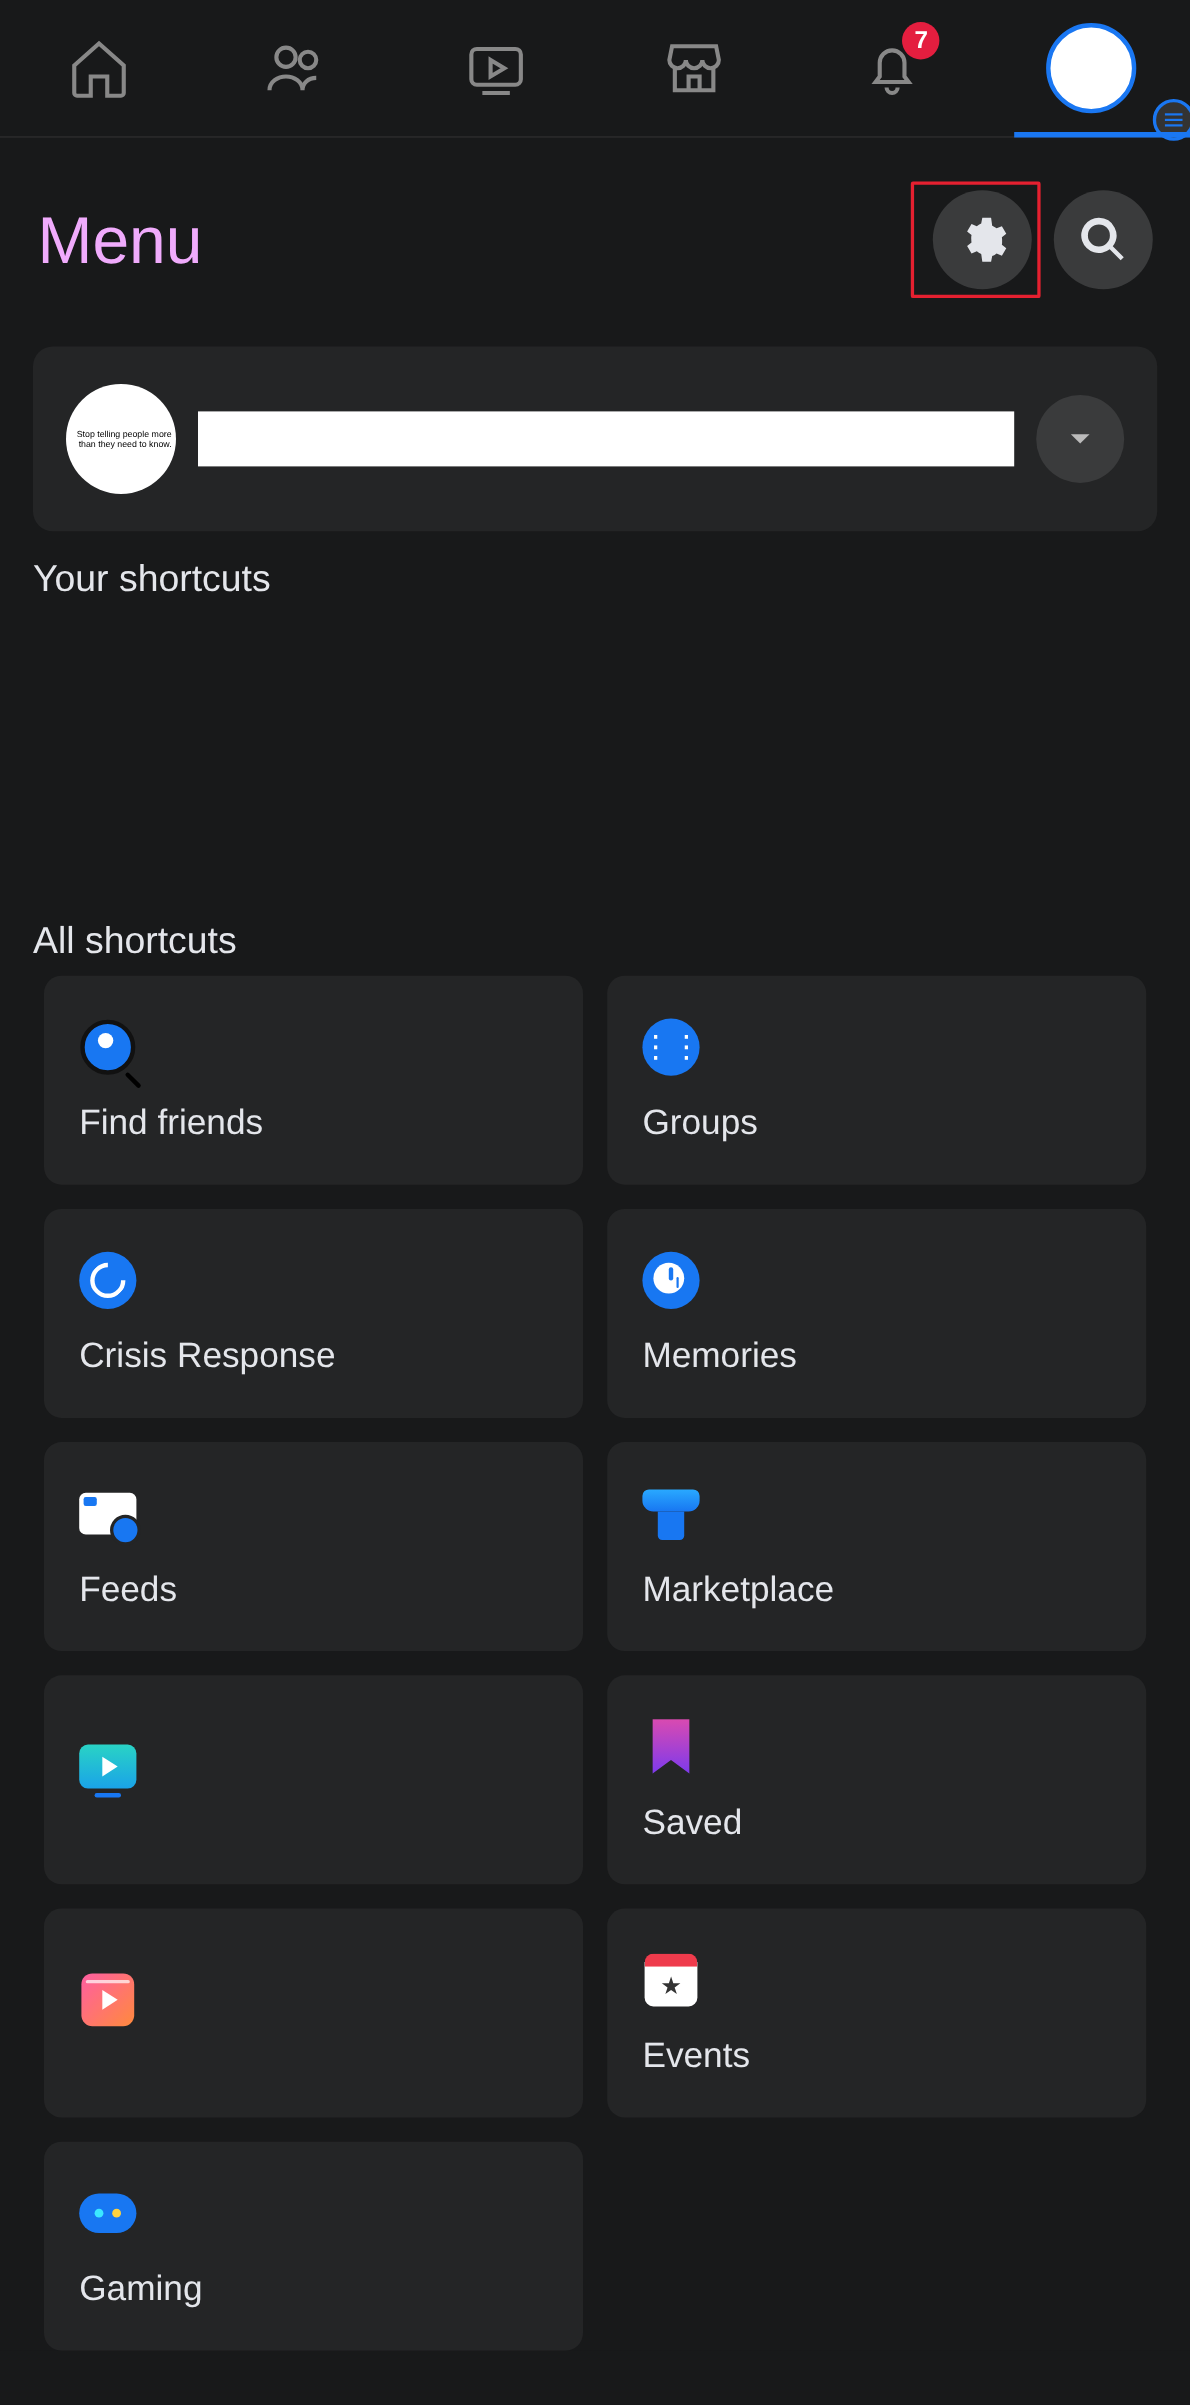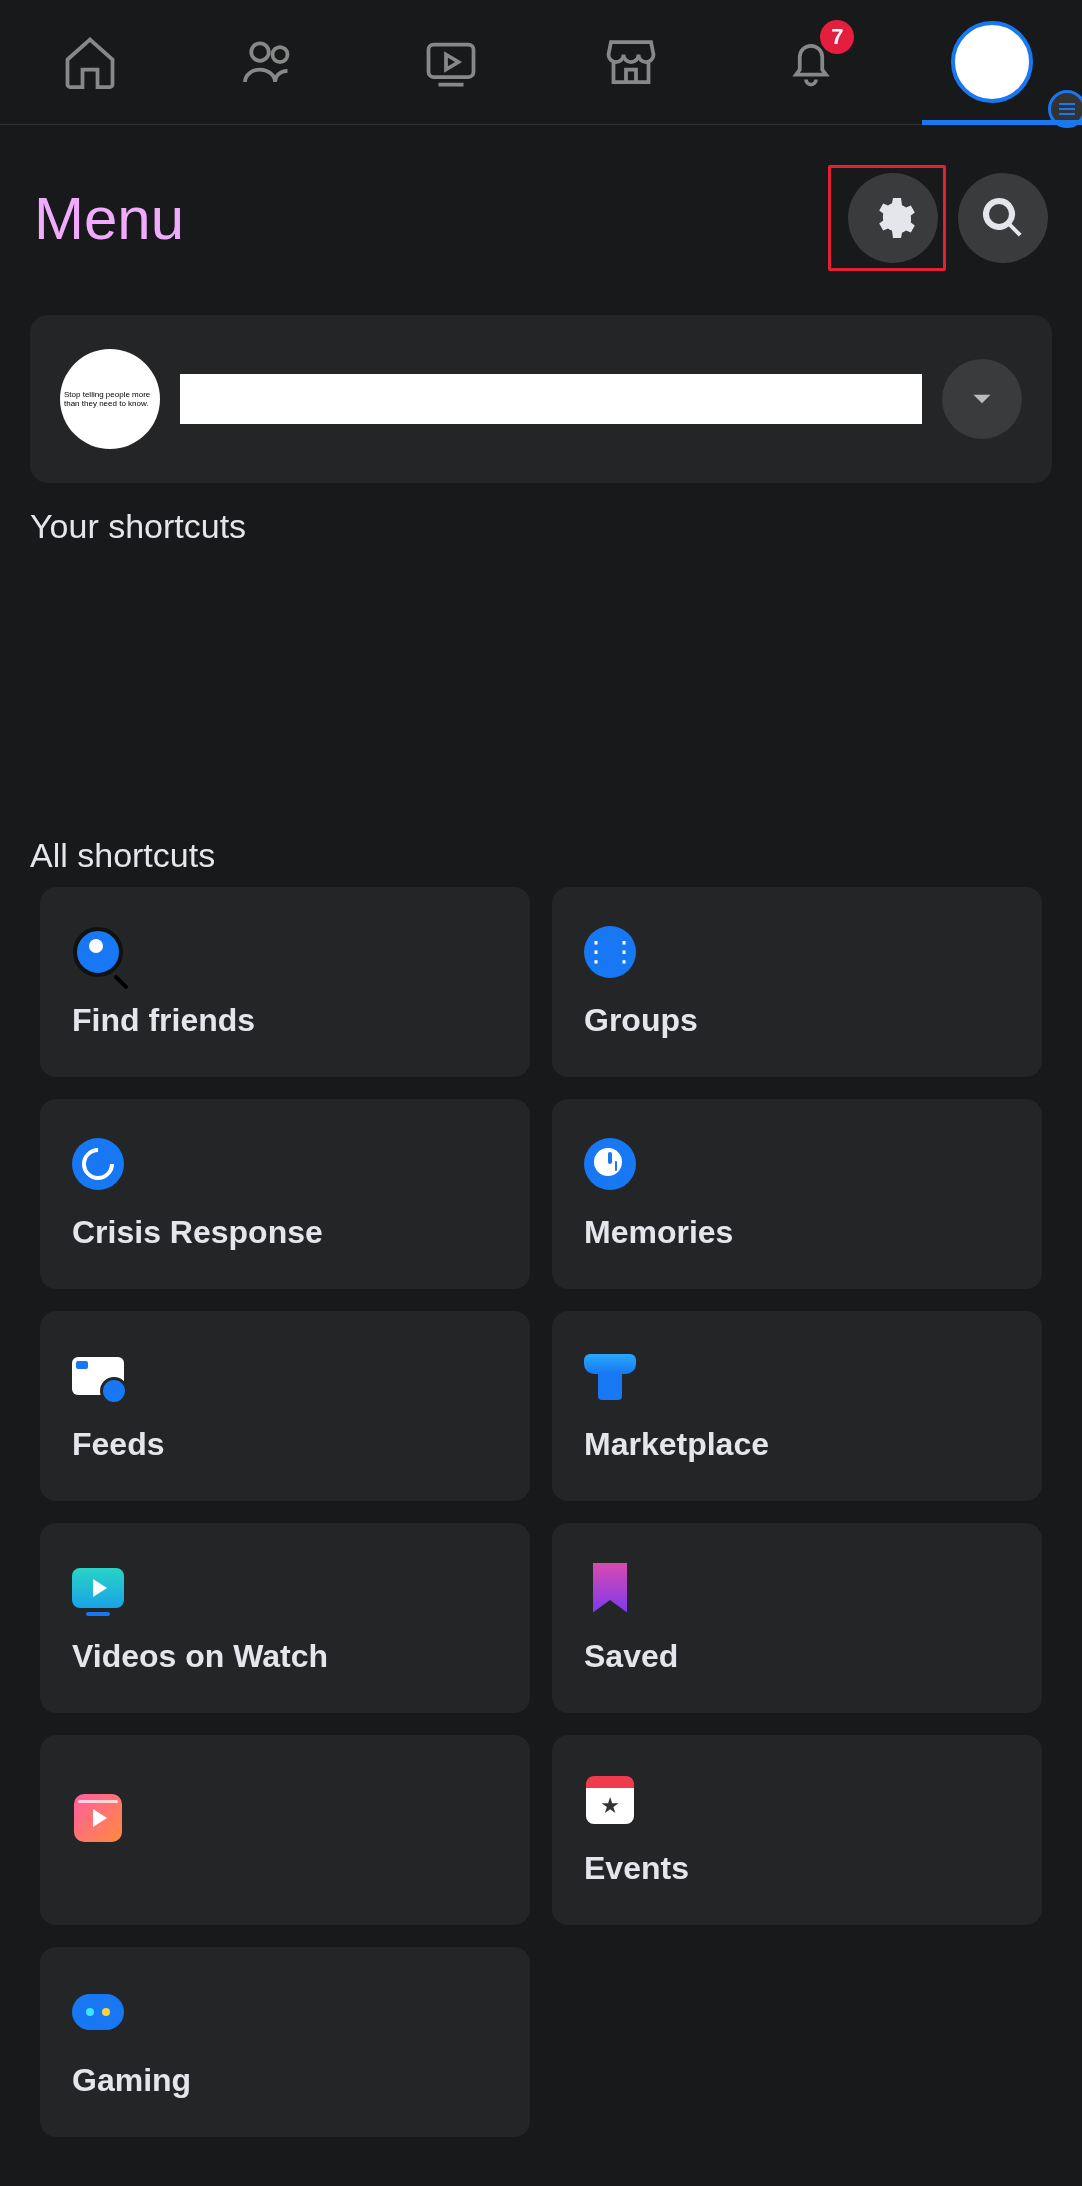--- a/index.html
+++ b/index.html
@@ -13,30 +13,30 @@
 .avatar-menu-badge span{display:block;width:16px;height:2px;background:#1a77f2;position:relative}
 .avatar-menu-badge span:before,.avatar-menu-badge span:after{content:"";position:absolute;left:0;width:16px;height:2px;background:#1a77f2}
 .avatar-menu-badge span:before{top:-5px}.avatar-menu-badge span:after{top:5px}
 .tab-underline{position:absolute;bottom:-1px;right:0;width:160px;height:5px;background:#1a77f2}
 .header{display:flex;align-items:center;padding:40px 34px 20px}
 .header h1{flex:1;margin:0;font-size:60px;font-weight:400;color:#f0abfc}
 .circle-btn{width:90px;height:90px;border-radius:50%;background:#3a3b3c;display:flex;align-items:center;justify-content:center;margin-left:12px}
 .circle-btn svg{width:48px;height:48px;fill:#e4e6eb}
 .settings-highlight{border:3px solid #e52030;padding:5px;border-radius:2px}
 .profile-card{margin:24px 30px;background:#242526;border-radius:18px;display:flex;align-items:center;padding:34px 30px}
-.profile-card .pic{width:100px;height:100px;border-radius:50%;background:#fff;display:flex;align-items:center;justify-content:center;font-size:8px;color:#000;text-align:left;padding:4px;box-sizing:border-box;overflow:hidden}
+.profile-card .pic{width:100px;height:100px;border-radius:50%;background:#fff;display:flex;align-items:center;justify-content:center;font-size:8px;color:#000;text-align:right;padding:4px;box-sizing:border-box;overflow:hidden}
 .profile-card .name{flex:1;margin:0 20px;height:50px;background:#fff}
 .profile-card .chev{width:80px;height:80px;border-radius:50%;background:#3a3b3c;display:flex;align-items:center;justify-content:center}
 .profile-card .chev svg{width:34px;height:34px;fill:#bbb}
 h2.section{margin:18px 30px 12px;font-size:34px;font-weight:400;color:#e4e6eb}
 .shortcut-space{height:260px}
 .grid{display:grid;grid-template-columns:1fr 1fr;gap:22px;padding:0 40px}
 .tile{background:#242526;border-radius:16px;padding:30px 32px;min-height:130px;display:flex;flex-direction:column;justify-content:center}
 .tile .ico{width:52px;height:52px;margin-bottom:24px;display:flex;align-items:center;justify-content:center}
-.tile .lbl{font-size:32px;font-weight:700;color:#e4e6eb}
+.tile .lbl{font-size:32px;font-weight:400;color:#e4e6eb}
 
 .ico-findfriends{position:relative}
 .ico-findfriends .c{width:42px;height:42px;border-radius:50%;background:#1877f2;border:4px solid #111;position:relative}
 .ico-findfriends .c:after{content:"";position:absolute;top:8px;left:12px;width:14px;height:14px;border-radius:50%;background:#fff}
 .ico-findfriends .h{position:absolute;bottom:-6px;right:-6px;width:18px;height:4px;background:#000;border-radius:2px;transform:rotate(45deg)}
 .ico-groups{width:52px;height:52px;border-radius:50%;background:#1877f2;display:flex;align-items:center;justify-content:center;font-size:28px;color:#fff}
 .ico-crisis{width:52px;height:52px;border-radius:50%;background:#1877f2;display:flex;align-items:center;justify-content:center}
 .ico-crisis:before{content:"";width:24px;height:24px;border:4px solid #fff;border-radius:50%;border-top-color:transparent;transform:rotate(45deg)}
 .ico-memories{position:relative;width:52px;height:52px;border-radius:50%;background:#1877f2}
 .ico-memories:before{content:"";position:absolute;top:10px;left:10px;width:28px;height:28px;border-radius:50%;background:#fff}
@@ -180,21 +180,20 @@
           <div class="body"></div>
         </div>
       </div>
     <div class="lbl">Marketplace</div>
   </div>
 
   <div class="tile">
     <div class="ico">
         <div class="ico-watch"></div>
       </div>
-    <div class="lbl">Videos on Watch</div>
   </div>
 
   <div class="tile">
     <div class="ico">
         <div class="ico-saved"></div>
       </div>
     <div class="lbl">Saved</div>
   </div>
 
 

